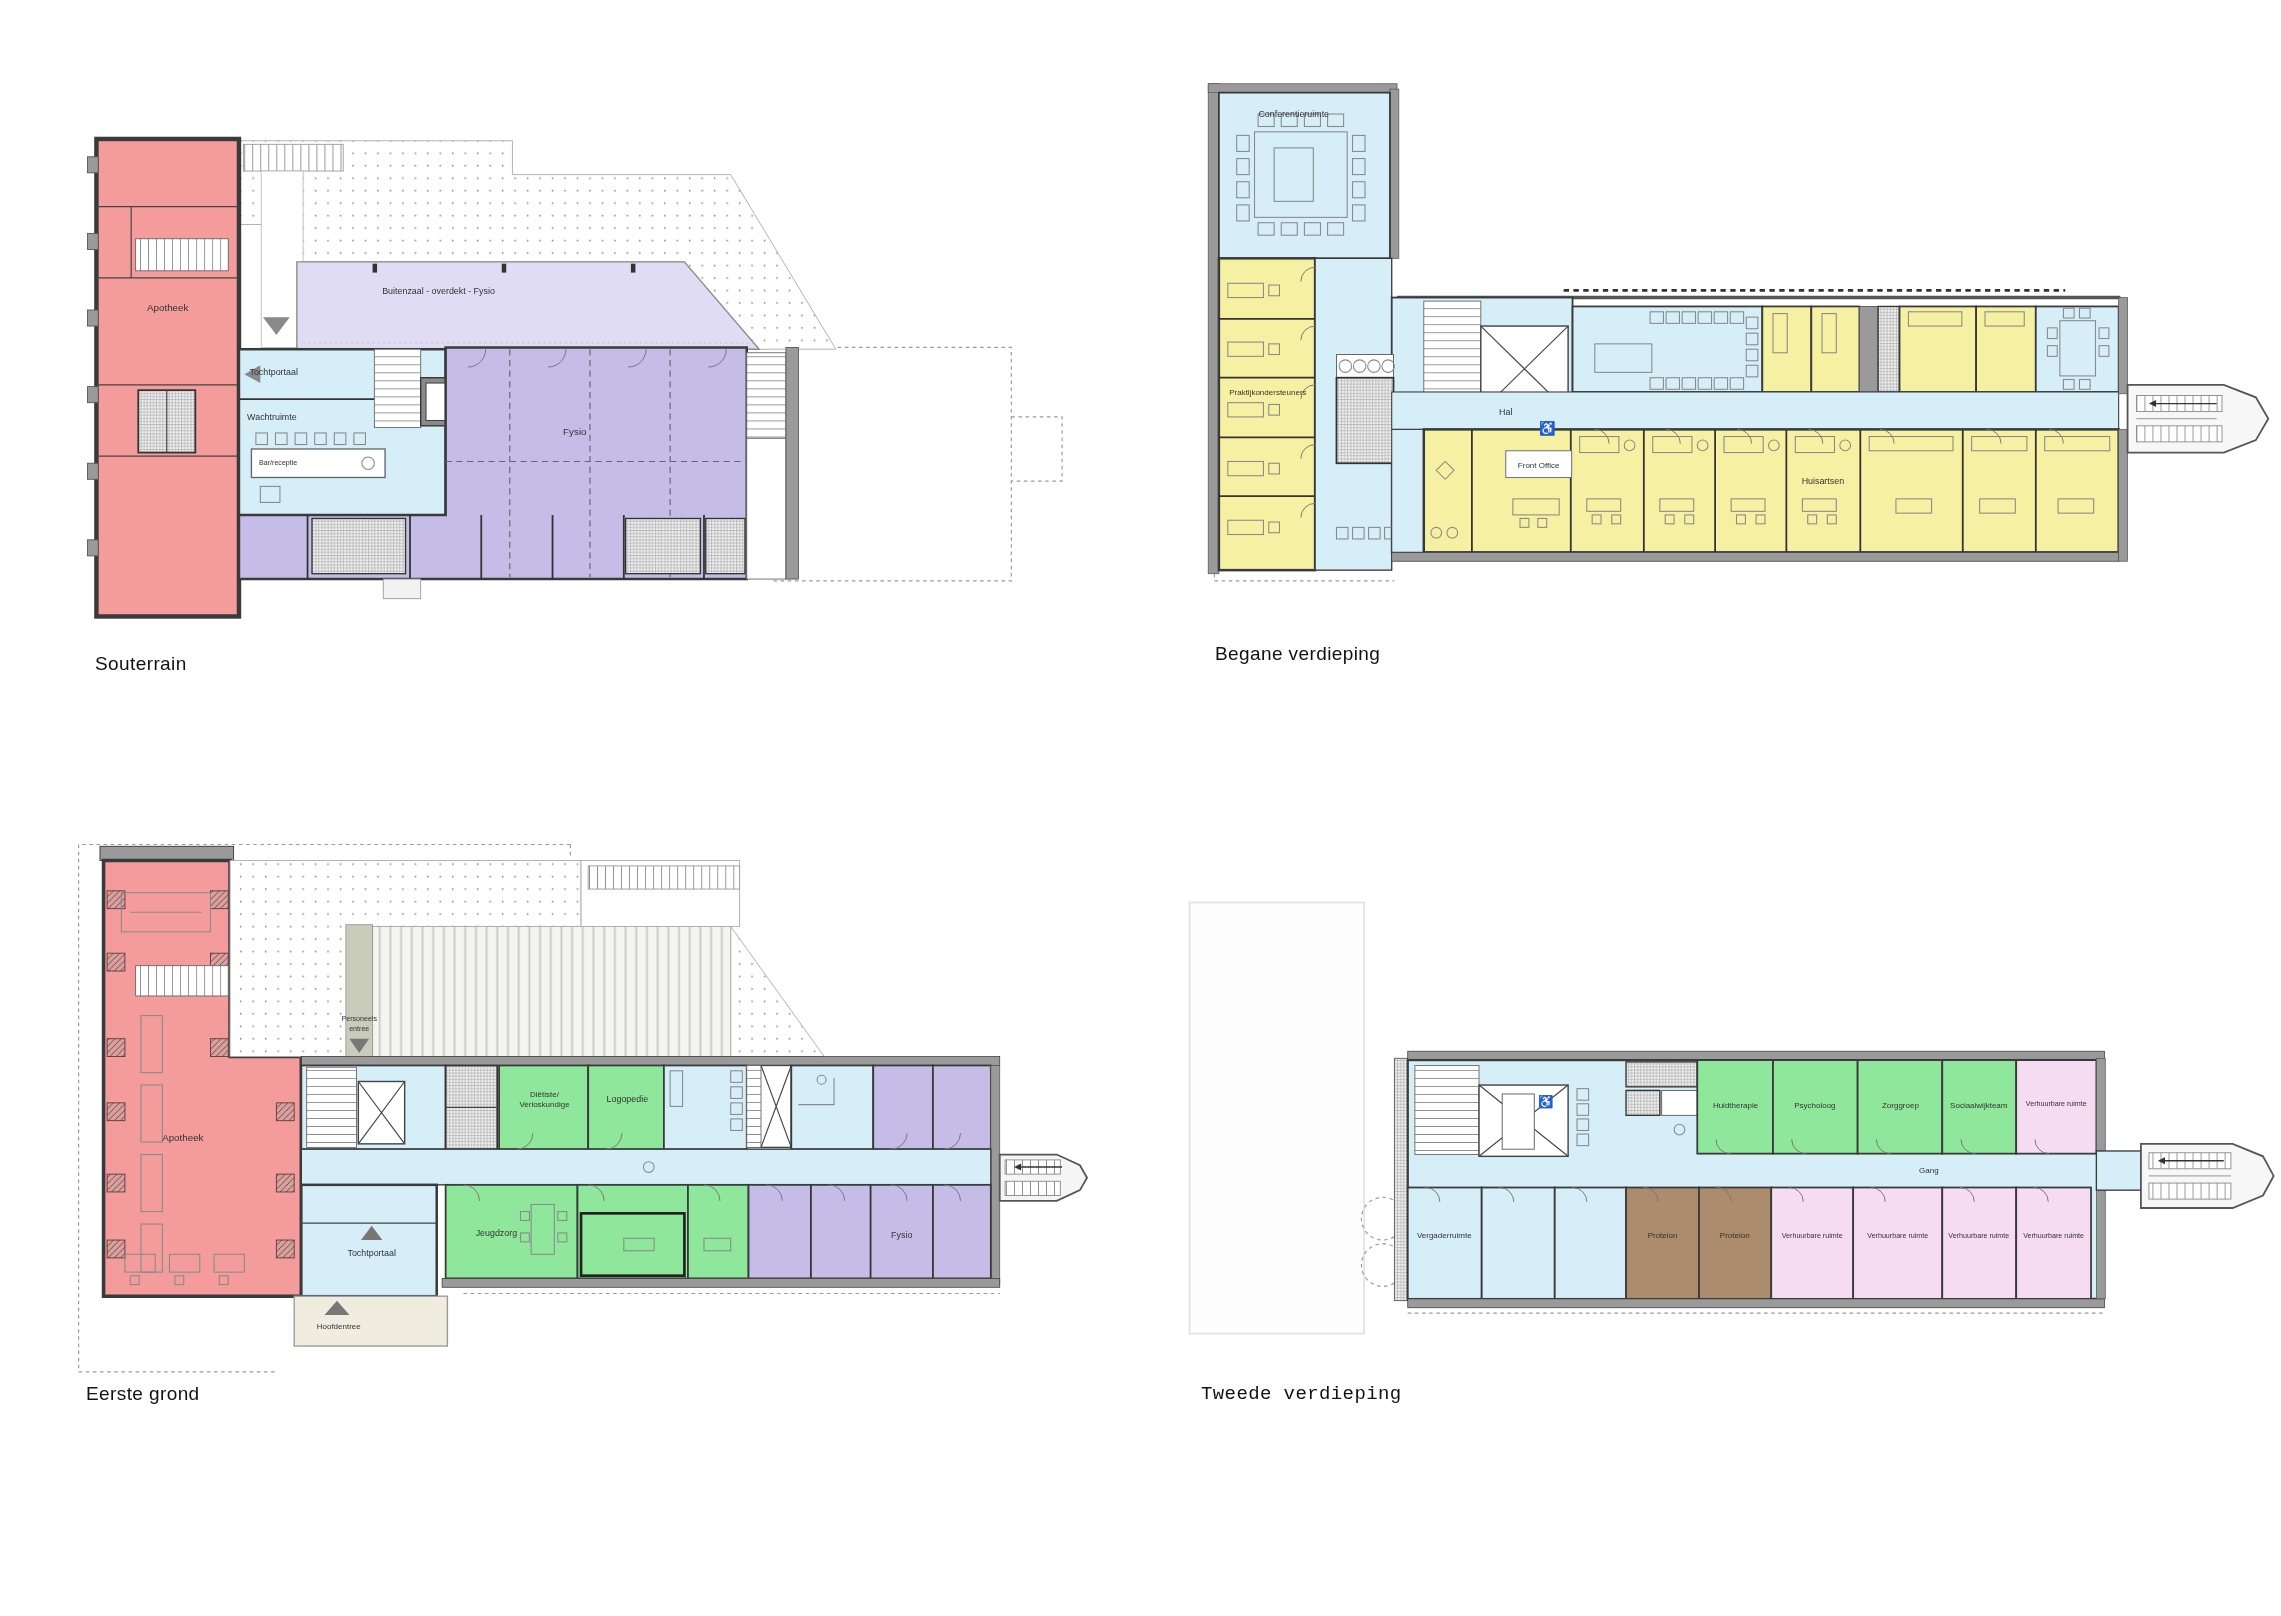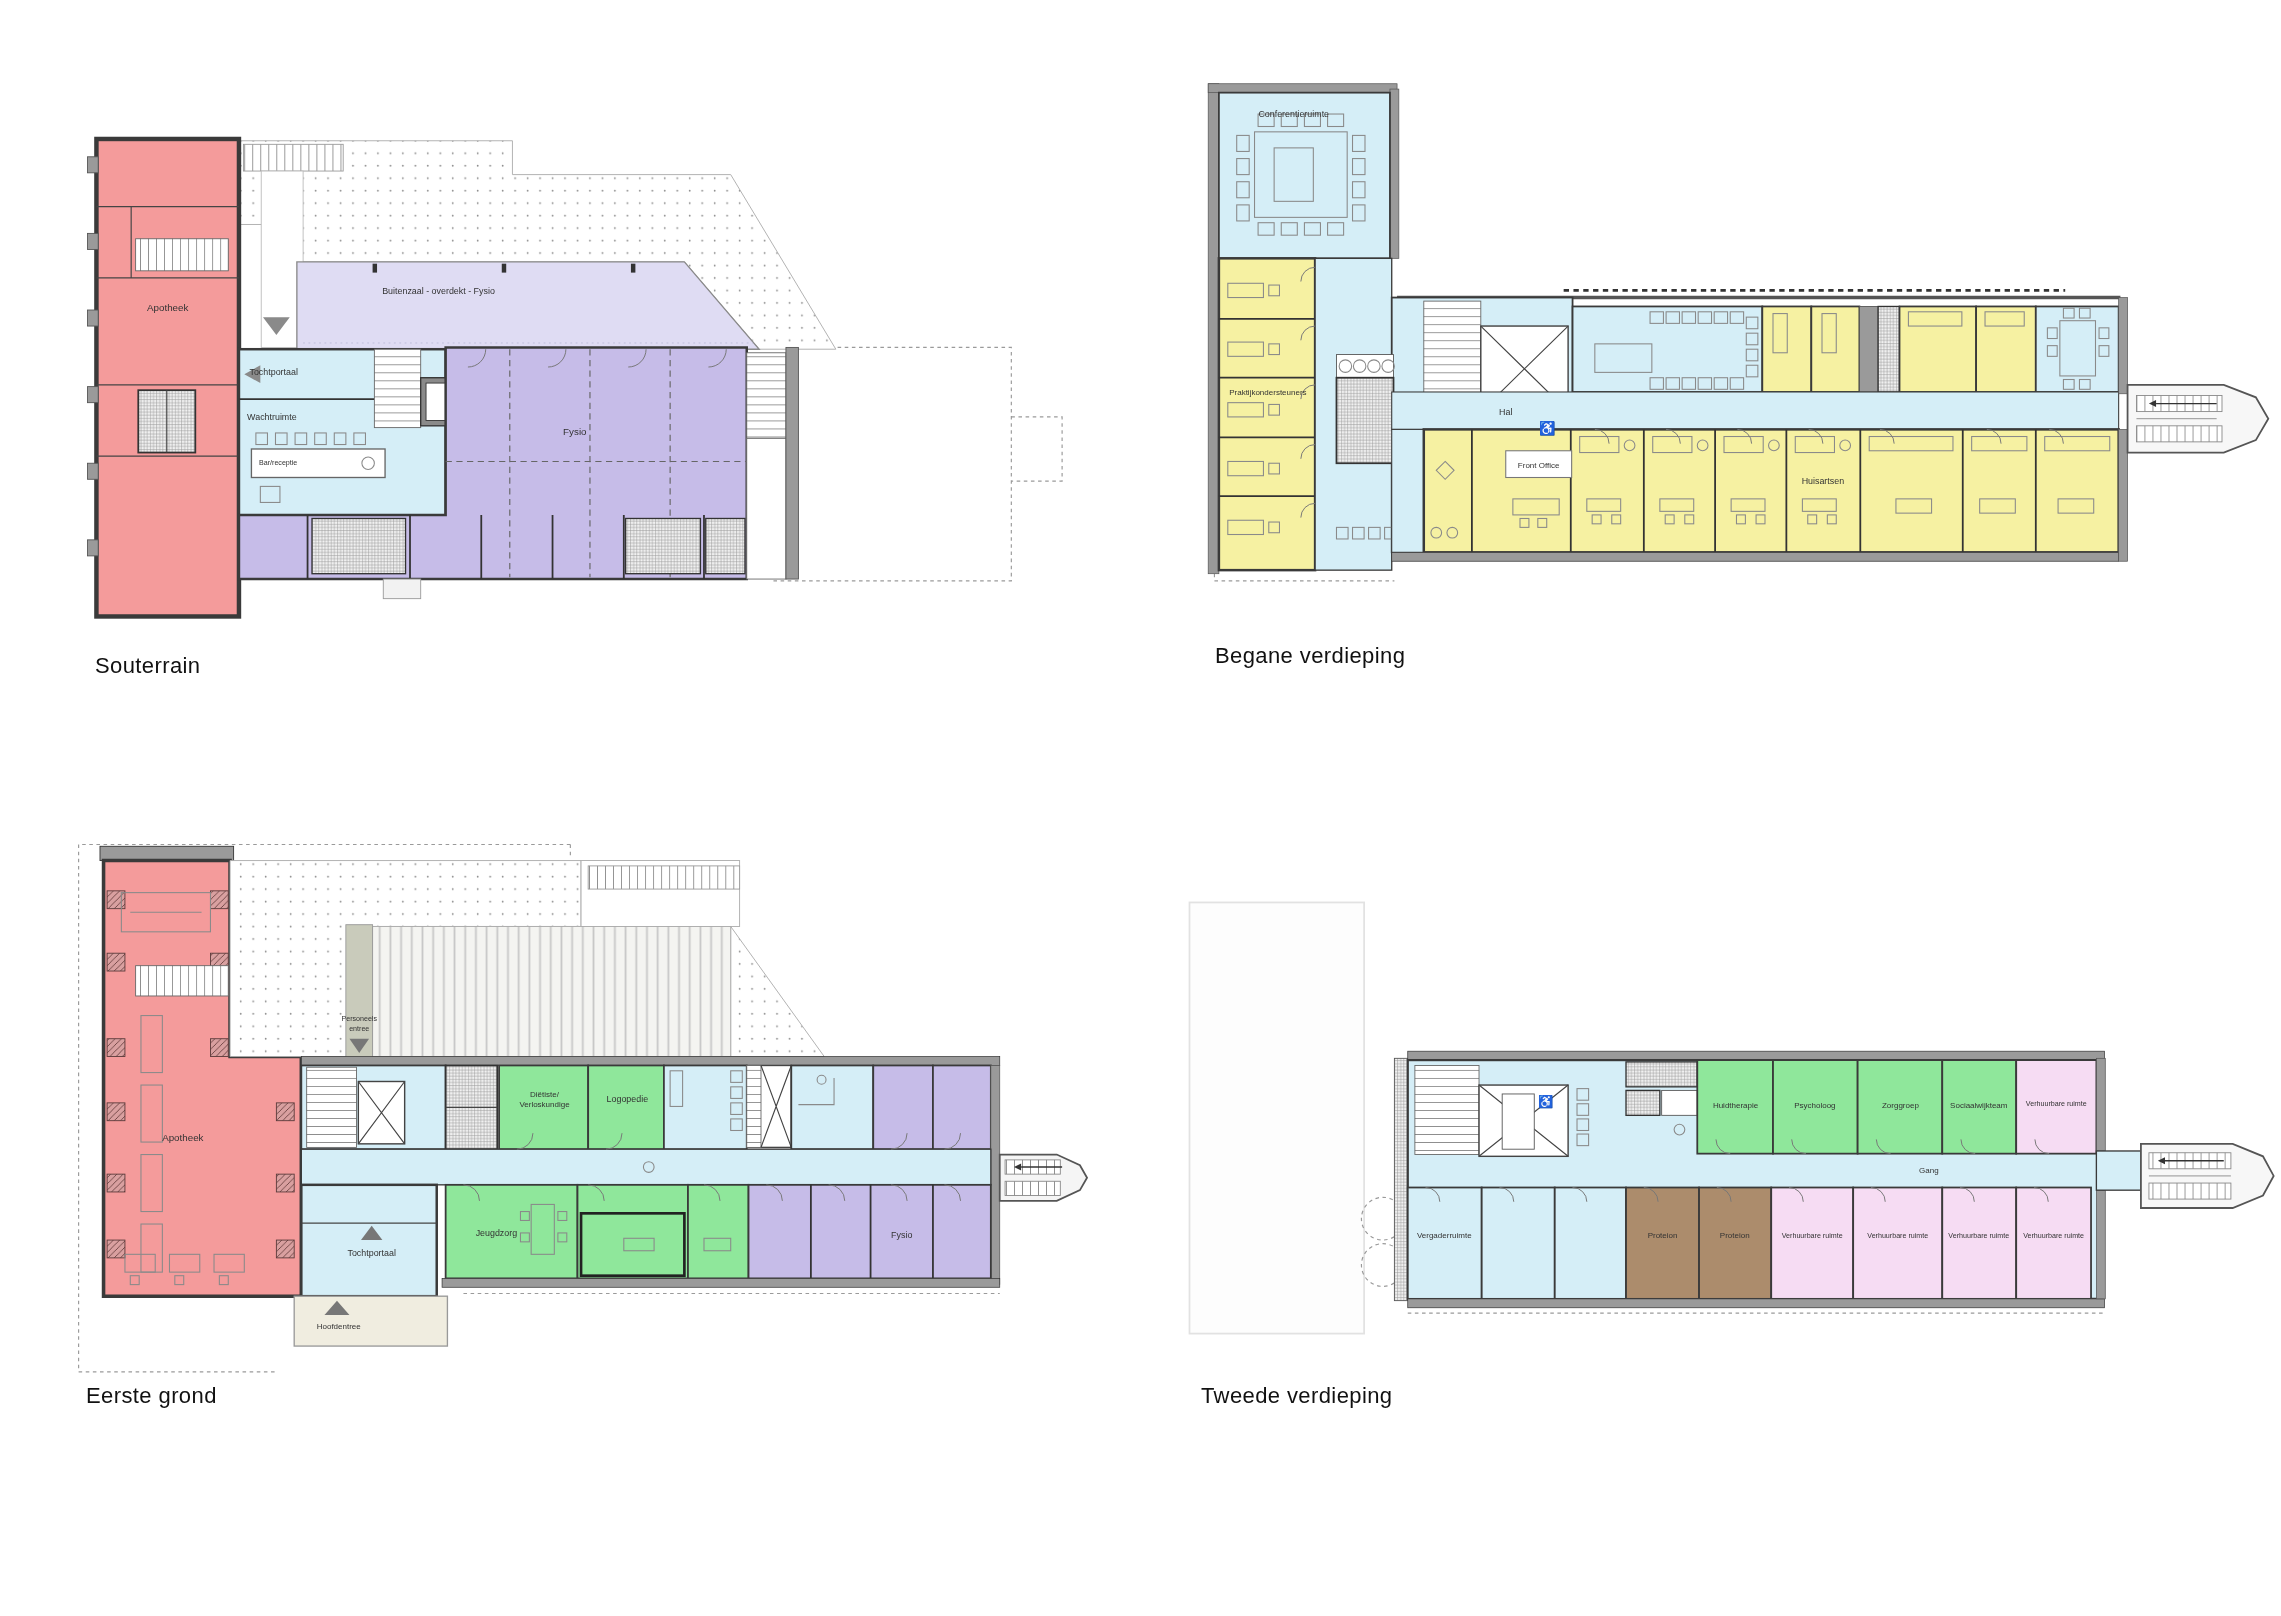--- a/index.html
+++ b/index.html
@@ -1,17 +1,17 @@
 <!DOCTYPE html>
 <html style="--background: #ffffff; --pharmacy-red: #F49B9B; --circulation-blue: #D5EEF7; --physio-purple: #C6BCE8; --covered-outdoor-lavender: #DFDCF3; --practice-yellow: #F6F1A2; --paramedical-green: #8FE79B; --rentable-pink: #F6DCF3; --proteion-brown: #AC8C6C; --entrance-beige: #F0EDE0; --wall-gray: #9A9A9A;font-size:14.3px"><head>
 <meta charset="utf-8">
 <style>
   html,body{margin:0;padding:0;background:#fff;}
   body{width:2281px;height:1616px;position:relative;font-family:"Liberation Sans",sans-serif;overflow:hidden;}
-  .floor-title{position:absolute;font-size:22px;color:#111;letter-spacing:0.4px;}
+  .floor-title{position:absolute;font-size:19px;color:#111;letter-spacing:0.4px;}
   svg{position:absolute;left:0;top:0;}
   svg text{font-family:"Liberation Sans",sans-serif;}
   .fR{fill:var(--pharmacy-red)} .fB{fill:var(--circulation-blue)} .fP{fill:var(--physio-purple)}
   .fL{fill:var(--covered-outdoor-lavender)} .fY{fill:var(--practice-yellow)} .fG{fill:var(--paramedical-green)}
   .fK{fill:var(--rentable-pink)} .fBr{fill:var(--proteion-brown)} .fBe{fill:var(--entrance-beige)} .fGr{fill:var(--wall-gray)}
   .rm{stroke:#3a3a3a;stroke-width:2;}
   .rm3{stroke:#3a3a3a;stroke-width:2.8;}
   .thin{stroke:#444;stroke-width:1.3;fill:none;}
   .furn{stroke:#8a8a8a;stroke-width:1.2;fill:none;}
   .door{stroke:#777;stroke-width:1.1;fill:none;}
@@ -464,14 +464,14 @@
         <text x="2221" y="1390" font-size="8" text-anchor="middle" fill="#333">Verhuurbare ruimte</text>
         <text x="2305" y="1390" font-size="8" text-anchor="middle" fill="#333">Verhuurbare ruimte</text>
         <text x="1735" y="1241" font-size="14" text-anchor="middle" fill="#8a8a8a">♿</text>
       </g>
   </g>
 </svg>
 
 <div class="floor-title" style="left:95px;top:653px;">Souterrain</div>
 <div class="floor-title" style="left:1215px;top:643px;">Begane verdieping</div>
 <div class="floor-title" style="left:86px;top:1383px;">Eerste grond</div>
-<div class="floor-title" style="left:1201px;top:1383px;">Tweede verdieping</div>
+<div class="floor-title" style="left:1201px;top:1383px;font-family:Liberation Mono, monospace;">Tweede verdieping</div>
 
 
 </body></html>

